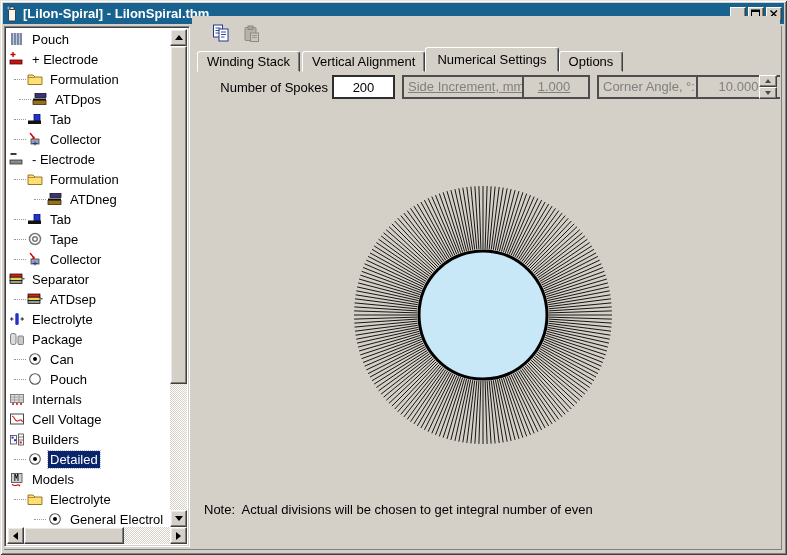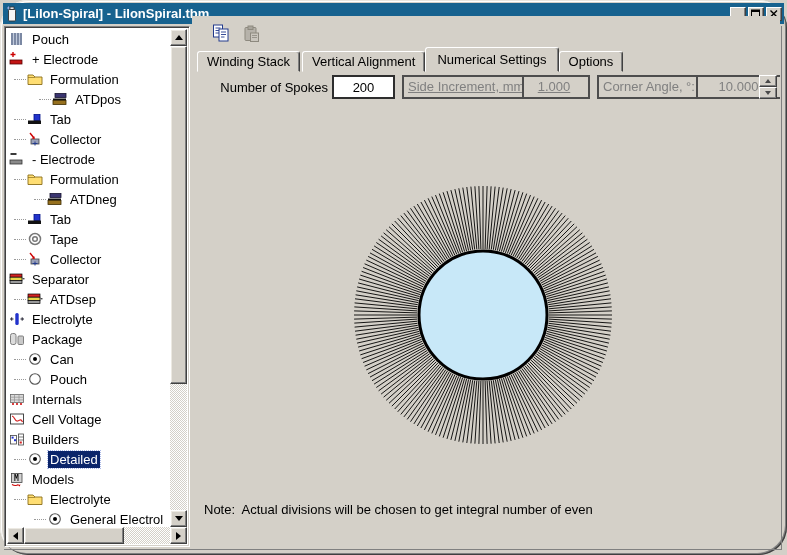--- a/index.html
+++ b/index.html
@@ -1,20 +1,20 @@
 <!DOCTYPE html>
 <html><head>
 <meta charset="utf-8">
 <style>
   html,body{margin:0;padding:0;}
   body{width:787px;height:555px;position:relative;background:#D4D0C8;
        font-family:"Liberation Sans",sans-serif;overflow:hidden;}
   .window{position:absolute;inset:0;background:#D4D0C8;
     box-shadow:inset 1px 1px 0 #e9e6df, inset -1px -1px 0 #404040,
-               inset 2px 2px 0 #ffffff, inset -2px -2px 0 #808080;border-radius:28px;}
+               inset 2px 2px 0 #ffffff, inset -2px -2px 0 #808080;}
   
   .titlebar{position:absolute;left:3px;top:3px;right:3px;height:21px;
     display:flex;align-items:center;padding:0 2px;}
   .title-text{color:#fff;font-weight:bold;font-size:13px;flex:1;margin-left:4px;white-space:nowrap;}
   .app-icon{width:14px;height:17px;flex:0 0 14px;}
   .win-btns{display:flex;margin-left:auto;}
   .win-btn{width:16px;height:14px;background:#D4D0C8;margin-left:2px;box-sizing:border-box;
     border:1px solid;border-color:#fff #404040 #404040 #fff;
     box-shadow:inset -1px -1px 0 #808080;display:flex;align-items:center;justify-content:center;}
   .win-btn svg{width:12px;height:10px;display:block;}
@@ -151,21 +151,21 @@
         <div class="tree-row" style="padding-left: 7px;">
           <span class="stub"></span>
           <span class="tree-icon">
             <svg viewBox="0 0 16 16">
               <path d="M1 4 h5 l2 2 h7 v7.5 h-14 Z" fill="#ffde73" stroke="#8a6d1a" stroke-width="0.9"></path>
               <path d="M1 6.5 h7" stroke="#8a6d1a" stroke-width="0.7"></path>
             </svg>
           </span>
           <span class="tree-label">Formulation</span>
         </div>
-        <div class="tree-row" style="padding-left: 32px;">
+        <div class="tree-row" style="padding-left: 12px;">
           <span class="stub"></span>
           <span class="tree-icon">
             <svg viewBox="0 0 16 16">
               <rect x="3" y="2.5" width="11" height="4" fill="#3a3570" stroke="#15122e" stroke-width="0.8"></rect>
               <rect x="1" y="7.5" width="13" height="2" fill="#111"></rect>
               <rect x="1" y="9.5" width="13" height="4" fill="#96701e" stroke="#3d2c00" stroke-width="0.8"></rect>
             </svg>
           </span>
           <span class="tree-label">ATDpos</span>
         </div>

